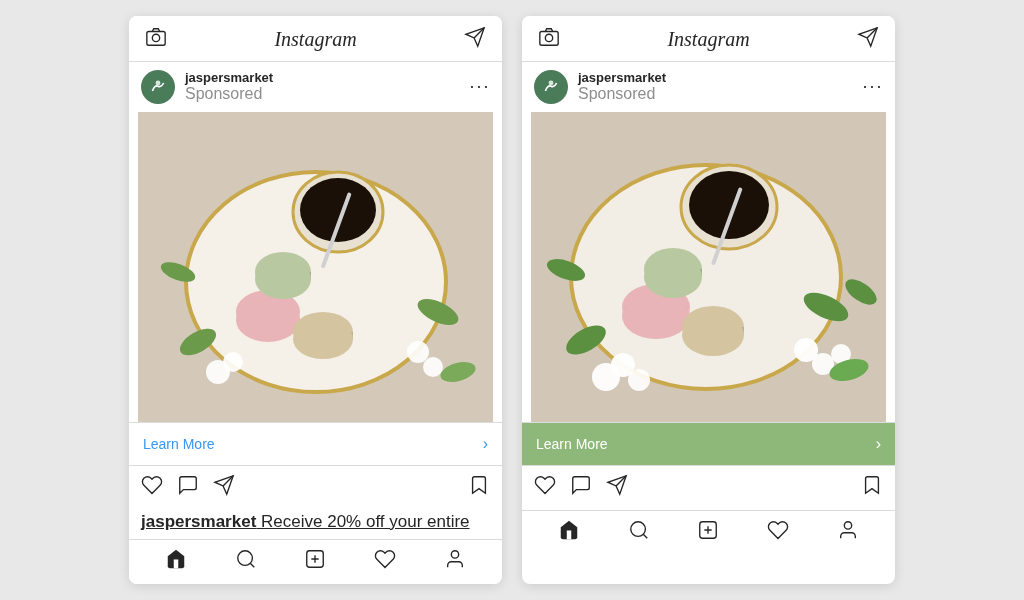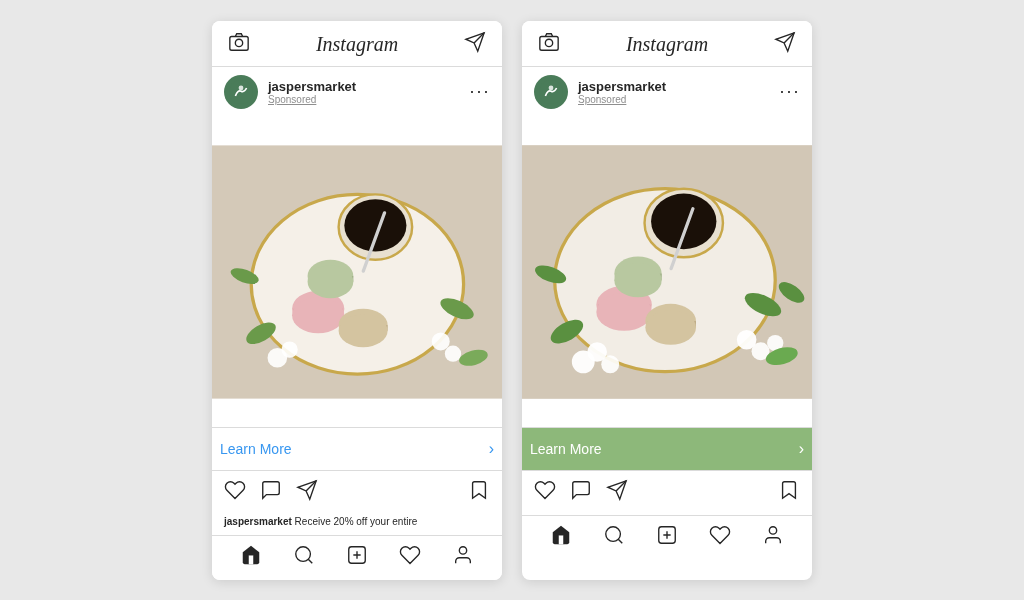--- a/index.html
+++ b/index.html
@@ -12,21 +12,21 @@
       height: 600px;
       font-family: -apple-system, BlinkMacSystemFont, 'Segoe UI', sans-serif;
       overflow: hidden;
     }
     .phones-container {
       display: flex;
       gap: 20px;
       padding: 20px;
     }
     .phone {
-      width: 290px;
+      width: 373px;
       background: #fff;
       border-radius: 8px;
       overflow: hidden;
       box-shadow: 0 2px 12px rgba(0,0,0,0.12);
     }
     .instagram-header {
       display: flex;
       justify-content: space-between;
       align-items: center;
       padding: 10px 16px 8px;
@@ -67,44 +67,43 @@
       width: 24px;
       height: 24px;
     }
     .username-block {}
     .username {
       font-size: 13px;
       font-weight: 600;
       color: #262626;
     }
     .sponsored {
-      font-size: 10px;
+      font-size: 16px;
       color: #8e8e8e;
-      text-decoration: underline;
     }
     .more-dots {
       font-size: 18px;
       color: #262626;
       letter-spacing: 1px;
     }
     .post-image {
       width: 100%;
       height: 310px;
       position: relative;
       overflow: hidden;
     }
     .post-image svg {
       width: 100%;
       height: 100%;
     }
     .learn-more-bar {
       display: flex;
       align-items: center;
       justify-content: space-between;
-      padding: 12px 8px;
+      padding: 12px 14px;
       border-top: 1px solid #dbdbdb;
       border-bottom: 1px solid #dbdbdb;
     }
     .learn-more-bar.style-plain {
       background: #fff;
     }
     .learn-more-bar.style-green {
       background: #8db87a;
     }
     .learn-more-text {
@@ -139,23 +138,24 @@
       color: #262626;
     }
     .likes {
       padding: 0 12px 4px;
       font-size: 13px;
       font-weight: 600;
       color: #262626;
     }
     .caption {
       padding: 0 12px 6px;
-      font-size: 10px;
+      font-size: 17px;
       color: #262626;
       line-height: 1.4;
+      text-decoration: underline;
     }
     .caption-username {
       font-weight: 600;
     }
     .bottom-nav {
       display: flex;
       justify-content: space-around;
       align-items: center;
       padding: 8px 12px;
       border-top: 1px solid #dbdbdb;

